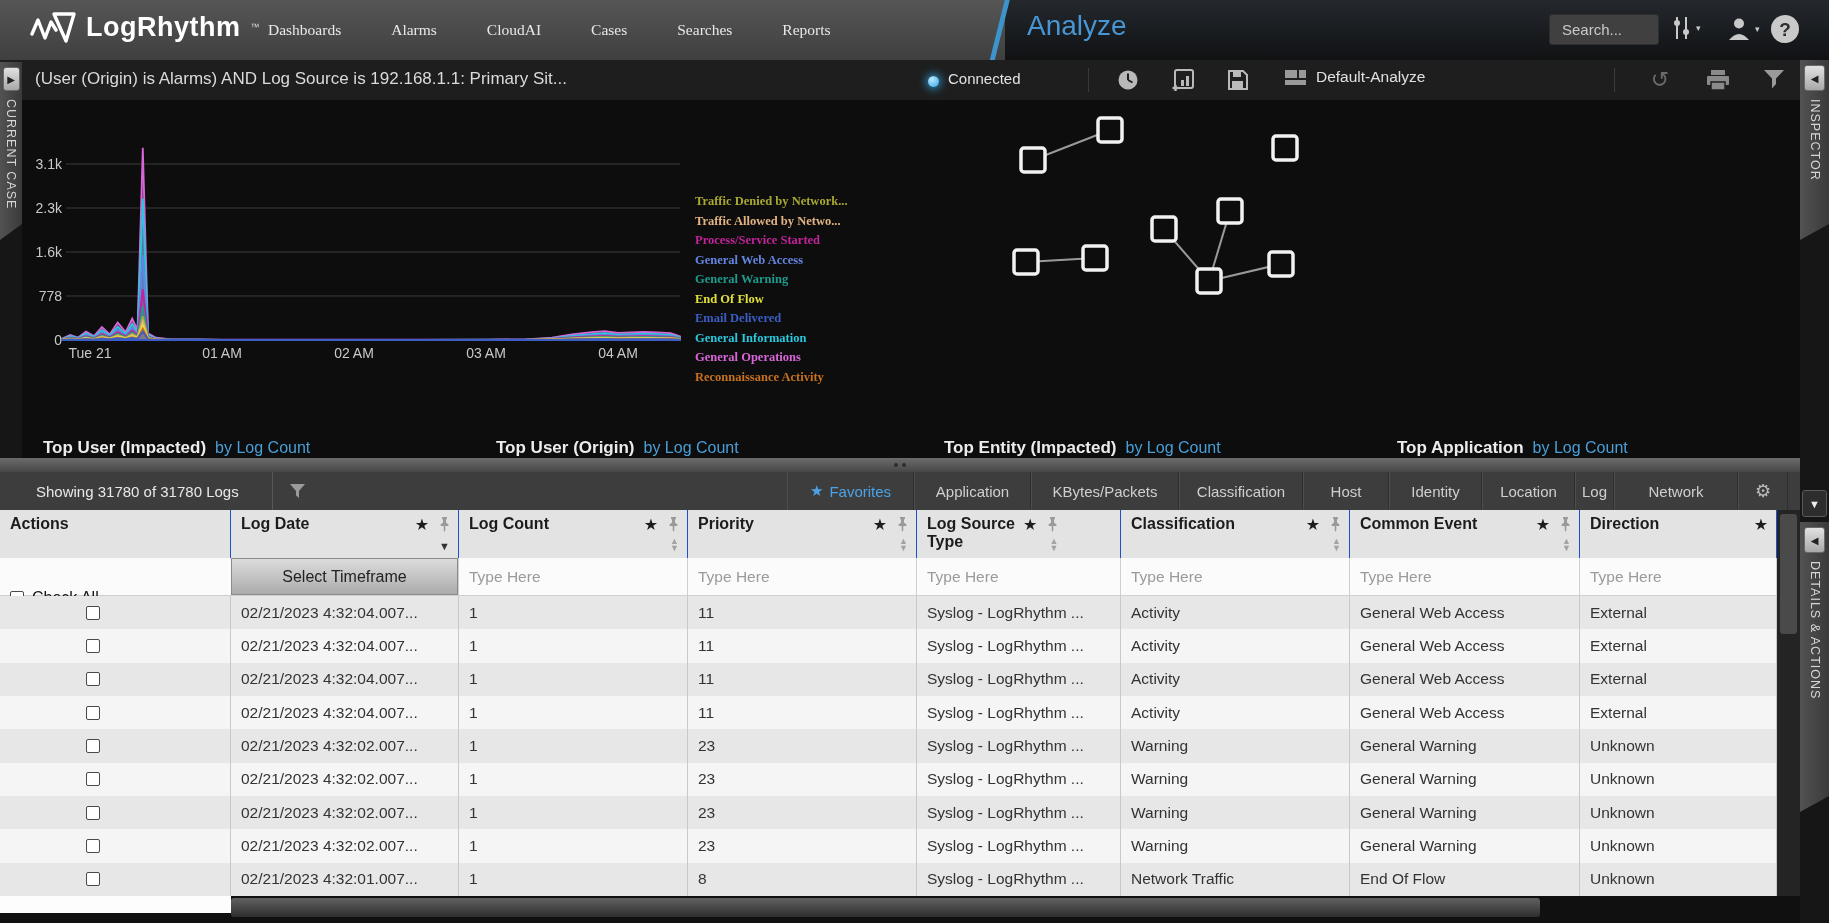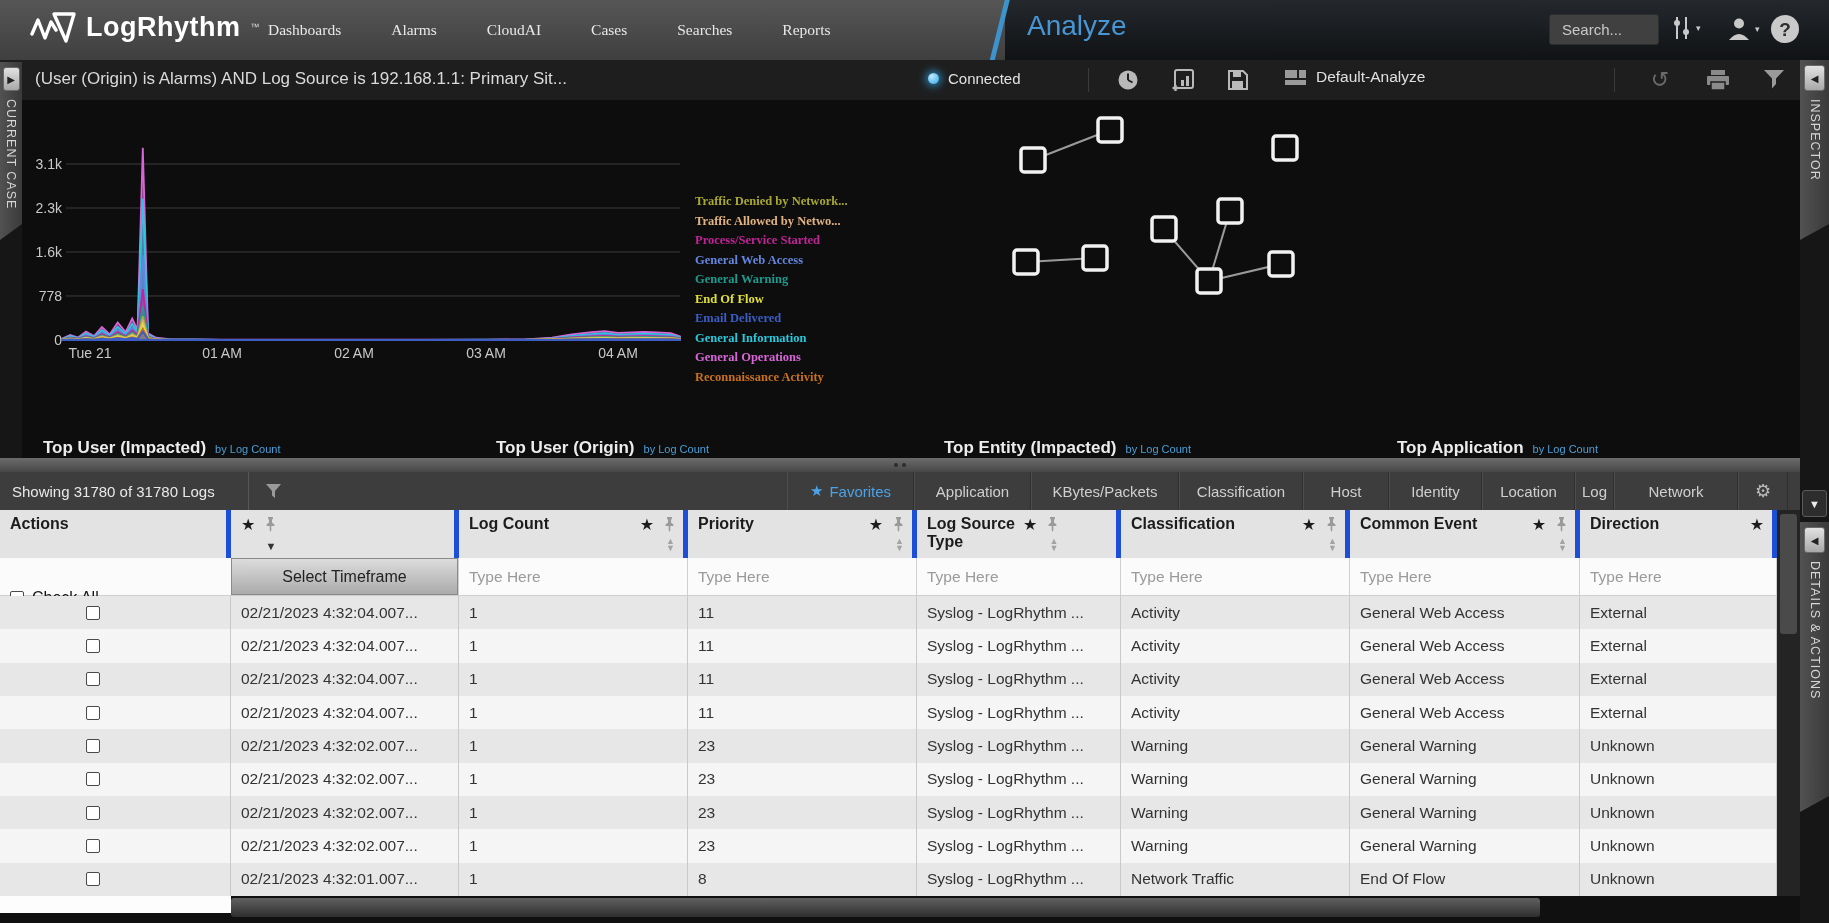--- a/index.html
+++ b/index.html
@@ -20,62 +20,62 @@
   .nav-item { color:#e8e8e8; font-size:15.5px; cursor:pointer; }
   #active-tab { position:absolute; left:1027px; top:10px; font-size:28px; font-weight:300; color:#4796d3; }
   #search-btn { position:absolute; left:1549px; top:14px; width:110px; height:31px; background:#404040;
     border:1px solid #2e2e2e; border-radius:3px; color:#c9c9c9; font-size:15px; text-align:left; padding-left:12px; }
   .nav-ico { position:absolute; top:16px; display:flex; align-items:center; color:#c9c9c9; }
   .caret { font-size:9px; color:#c9c9c9; margin-left:3px; }
 
   
   #querybar { position:absolute; left:0; top:60px; width:1800px; height:40px; background:#1e1e1e; }
   #query-title { position:absolute; left:35px; top:9px; font-size:17px; color:#dadada; }
-  #connected { position:absolute; left:928px; top:10px; display:flex; align-items:center; gap:9px; }
+  #connected { position:absolute; left:928px; top:10px; display:flex; align-items:flex-end; gap:9px; }
   #connected-dot { width:11px; height:11px; border-radius:50%;
     background:radial-gradient(circle at 35% 30%, #bfe9ff, #2fa8e8); box-shadow:0 0 9px 2px rgba(47,168,232,.8); }
   #connected-label { color:#e2e2e2; font-size:15px; }
   .qdiv { position:absolute; top:8px; width:1px; height:24px; background:#3a3a3a; }
   .qico { position:absolute; top:8px; width:24px; height:24px; display:flex; align-items:center; justify-content:center; }
   #layout-group { position:absolute; left:1285px; top:8px; display:flex; align-items:center; gap:10px; }
   #layout-icon { display:grid; grid-template-columns:12px 7px; grid-template-rows:8px 5px; gap:2px; }
   #layout-icon i { background:#9a9a9a; display:block; }
   #layout-icon i:nth-child(3){ grid-column:1 / span 2; }
   #layout-name { color:#e0e0e0; font-size:15.5px; }
   .dimico { color:#6a6a6a; font-size:22px; }
 
   
   #chart-panel { position:absolute; left:0; top:100px; width:1800px; height:358px; background:#0d0d0d; overflow:hidden; }
   #chart-svg { position:absolute; left:0; top:0; }
   #legend { position:absolute; left:695px; top:92px;font-family:Liberation Serif, serif; }
   .legend-item { font-size:12.5px; font-weight:bold; line-height:19.5px; white-space:nowrap; }
   .widget { position:absolute; top:338px; white-space:nowrap; }
   .widget b { font-size:17px; color:#ececec; }
-  .widget span { font-size:11px; color:#4a9fd8; margin-left:9px; }
+  .widget span { font-size:16px; color:#4a9fd8; margin-left:9px; }
 
   
   #splitter { position:absolute; left:0; top:458px; width:1800px; height:14px;
     background:linear-gradient(#6b6b6b,#474747); display:flex; align-items:center; justify-content:center; gap:4px; }
   #splitter i { width:4px; height:4px; border-radius:50%; background:#2d2d2d; }
 
   
-  #logs-toolbar { position:absolute; left:0; top:472px; width:1800px; height:38px; background:#3d3d3d; display:flex; align-items:stretch; }
+  #logs-toolbar { position:absolute; left:0; top:472px; width:1800px; height:38px; background:#3d3d3d; display:flex; align-items:stretch;padding-left:24px; }
   #showing { width:249px; border-right:1px solid #575757; display:flex; align-items:center; padding-left:12px;
     color:#e8e8e8; font-size:15px; }
   #toolbar-funnel { display:flex; align-items:center; margin-left:16px; }
   .tab { display:flex; align-items:center; justify-content:center; font-size:15px; color:#cfcfcf;
     border-left:1px solid #4e4e4e; border-right:1px solid #2f2f2f; cursor:pointer; gap:6px; }
   .tab.active { color:#4aa3e8; }
   .tab .fav-star { color:#4aa3e8; font-size:15px; }
   #gear-tab { font-size:18px; color:#b9b9b9; }
 
   
   #table-zone { position:absolute; left:0; top:510px; width:1777px; height:386px; background:#fff; display:flex; flex-direction:column; overflow:hidden; }
   #thead { height:48px; background:#e3e3e3; display:flex; }
-  .th { border-right:5px solid #1d4ed8; padding:5px 8px 0 10px; display:flex; }
+  .th { border-right:1px solid #1d4ed8; padding:5px 8px 0 10px; display:flex; }
   .th-label { flex:1; font-size:16px; font-weight:bold; color:#1c1c1c; line-height:18px; }
   .th-icons { display:flex; flex-direction:column; align-items:flex-end; }
   .th-icons .row1 { display:flex; align-items:center; gap:10px; }
   .star { color:#1c1c1c; font-size:16px; }
   .sortpair { display:flex; flex-direction:column; line-height:7px; font-size:9px; color:#a3a3a3; margin-top:4px; }
   .sortone { font-size:11px; color:#333; margin-top:6px; }
   #tfilter { height:38px; background:#fbfbfb; display:flex; border-bottom:1px solid #cfcfcf; }
   .tf { border-right:1px solid #cfcfcf; display:flex; align-items:center; padding-left:10px; font-size:15.5px; color:#9a9a9a; }
   #timeframe-btn { width:100%; height:100%; background:linear-gradient(#dcdcdc,#ababab); border:1px solid #8a8a8a;
     font-size:16px; color:#222; font-family:"Liberation Sans",sans-serif; }
@@ -332,20 +332,21 @@
         <div style="width: 12px;"></div>
       </div>
   </div>
 
   <div id="table-zone">
     <div id="thead">
         <div class="th" style="width: 231px;">
           <div class="th-label">Actions</div>
         </div>
         <div class="th" style="width: 228px;">
+          <div class="th-label">Log Date</div>
           <div class="th-icons">
             <div class="row1">
               <span class="star">★</span>
               <svg width="11" height="15" viewBox="0 0 11 15">
                 <path fill="#9a9a9a" d="M3 0 h5 v1.2 L7 3 v2.6 L9.4 7.6 V9 H6.3 v4 L5.5 15 4.7 13 v-4 H1.6 V7.6 L4 5.6 V3 L3 1.2 Z"></path>
               </svg>
             </div>
             <span class="sortone">▼</span>
           </div>
         </div>

